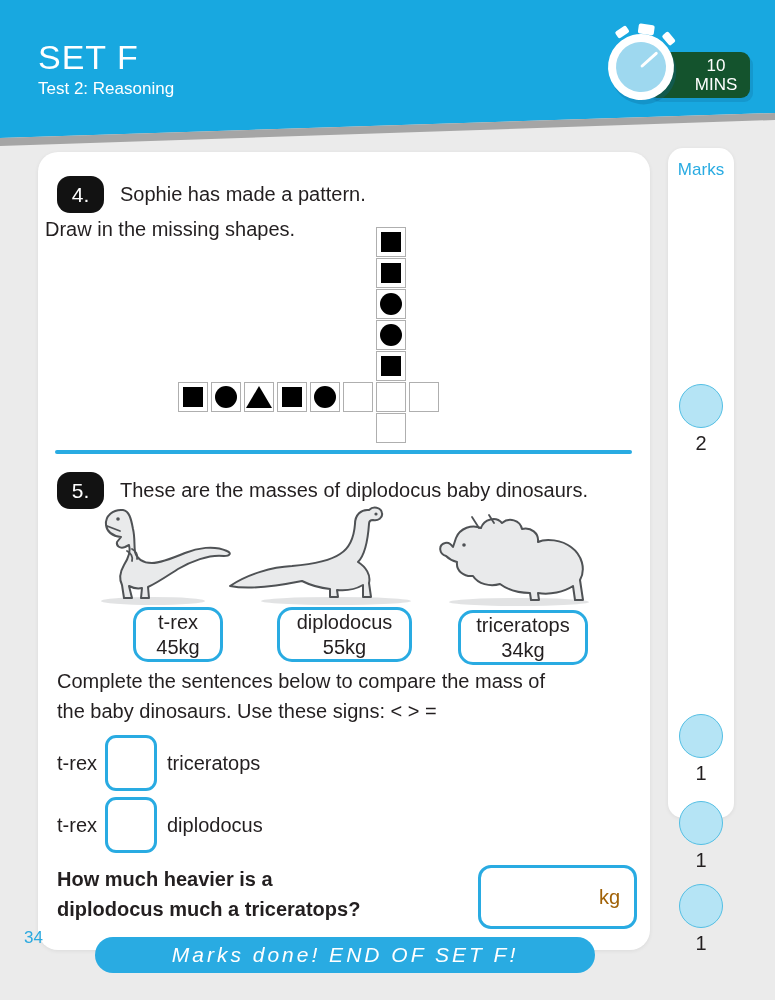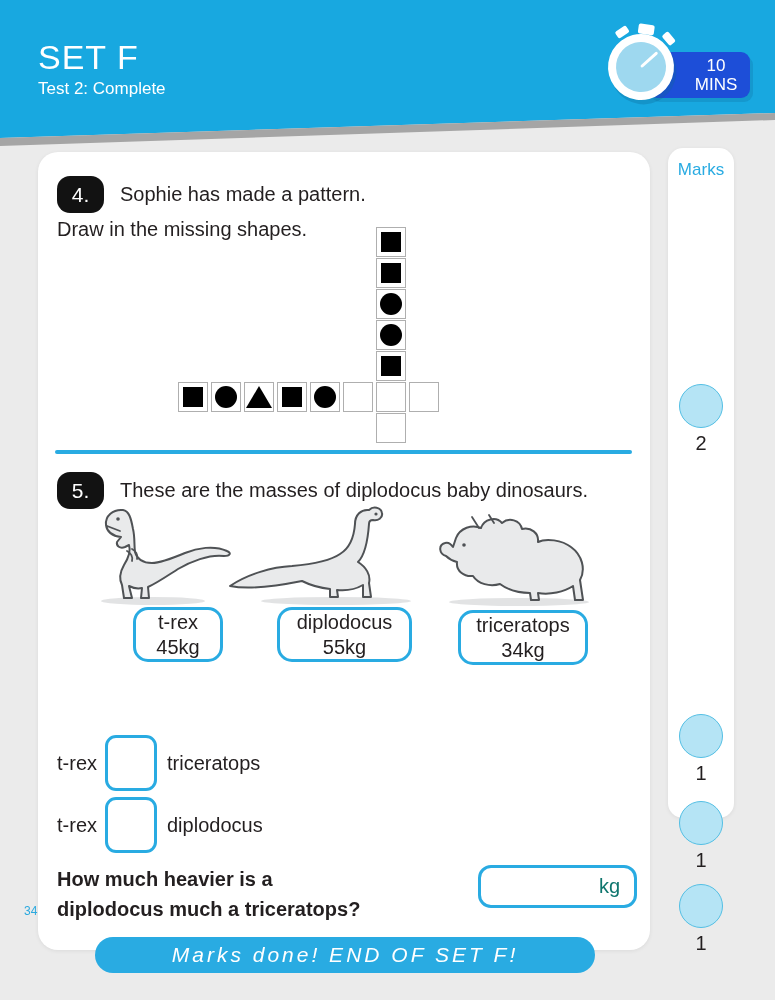--- a/index.html
+++ b/index.html
@@ -22,21 +22,21 @@
     position:absolute; left:0; top:0; width:775px; height:150px;
     background:#A5A5A5;
     clip-path:polygon(0 138px,775px 113px,775px 120px,0 146px);
   }
   .set-title { position:absolute; left:38px; top:38px; font-size:34px; color:#fff; letter-spacing:1px; font-weight:400; }
   .set-subtitle { position:absolute; left:38px; top:79px; font-size:17px; color:#fff; font-weight:400; }
   
   .timer-group { position:absolute; left:600px; top:30px; width:165px; height:85px; }
   .timer-tag {
     position:absolute; left:48px; top:22px; width:102px; height:46px;
-    background:#1d4ed8; border-radius:9px;
+    background:#14532d; border-radius:9px;
     box-shadow:3px 4px 0 rgba(13,104,150,0.25);
   }
   .timer-text { position:absolute; right:4px; top:4px; width:60px; text-align:center; color:#fff; line-height:19px; font-size:17px; }
   .watch { position:absolute; left:8px; top:4px; width:66px; height:66px; transform:rotate(8deg); }
   .watch-ring { position:absolute; inset:0; border-radius:50%; background:#fff; box-shadow:3px 4px 0 rgba(13,104,150,0.3); }
   .watch-face { position:absolute; inset:8px; border-radius:50%; background:#9ED8EF; }
   .watch-hand { position:absolute; left:50%; top:50%; width:3px; height:22px; background:#fff; border-radius:2px;
     transform-origin:50% 100%; transform:translate(-50%,-100%) rotate(40deg); }
   .watch-crown { position:absolute; left:50%; top:-10px; width:16px; height:10px; background:#fff; border-radius:2px; transform:translateX(-50%); }
   .watch-btn-l { position:absolute; left:3px; top:-3px; width:13px; height:8px; background:#fff; border-radius:2px; transform:rotate(-42deg); }
@@ -49,21 +49,21 @@
     box-shadow:0 1px 4px rgba(0,0,0,0.07);
   }
   .q-badge {
     position:absolute; width:47px; height:37px; background:#121212; border-radius:13px;
     color:#fff; font-size:21px; display:flex; align-items:center; justify-content:center;
   }
   .badge-4 { left:19px; top:24px; }
   .badge-5 { left:19px; top:320px; }
   .txt { position:absolute; font-size:20px; color:#231F20; white-space:nowrap; }
   .q4-prompt { left:82px; top:31px;text-align:center; }
-  .q4-instruction { left:19px; top:66px;text-align:right; }
+  .q4-instruction { left:7px; top:66px;text-align:right; }
   .q5-prompt { left:82px; top:327px; }
 
   
   .pattern-row { position:absolute; left:140px; top:230px; display:flex; gap:3px; }
   .pattern-col-top { position:absolute; left:338px; top:75px; display:flex; flex-direction:column; gap:1px; }
   .pattern-col-below { position:absolute; left:338px; top:261px; display:flex; flex-direction:column; }
   .cell { width:30px; height:30px; border:1.5px solid #AFAFAF; background:#fff; display:flex; align-items:center; justify-content:center; }
   .shape-square { width:20px; height:20px; background:#000; }
   .shape-circle { width:22px; height:22px; border-radius:50%; background:#000; }
   .shape-triangle { width:0; height:0; border-left:13px solid transparent; border-right:13px solid transparent; border-bottom:22px solid #000; }
@@ -91,24 +91,24 @@
   
   .cmp-row { position:absolute; left:19px; height:56px; display:flex; align-items:center; }
   .cmp-1 { top:583px; }
   .cmp-2 { top:645px; }
   .cmp-left { font-size:20px; width:48px; }
   .cmp-box { width:52px; height:56px; border:3px solid #29ABE2; border-radius:11px; background:#fff; }
   .cmp-right { font-size:20px; margin-left:10px; }
 
   .heavier { position:absolute; left:19px; top:712px; font-size:20px; line-height:30px;font-weight:bold; }
   .answer-box {
-    position:absolute; left:440px; top:713px; width:159px; height:43px;
+    position:absolute; left:440px; top:713px; width:159px; height:64px;
     border:3px solid #29ABE2; border-radius:13px; background:#fff;
     display:flex; align-items:center; justify-content:flex-end; padding-right:14px;
-    font-size:20px; color:#0f766e;padding-left:38px;
+    font-size:20px; color:#a16207;padding-left:38px;
   }
 
   
   .banner {
     position:absolute; left:95px; top:937px; width:500px; height:36px;
     background:#29ABE2; border-radius:18px; z-index:5;
     display:flex; align-items:center; justify-content:center;
     color:#fff; font-size:21px; font-style:italic; letter-spacing:3px;
   }
 
@@ -117,33 +117,33 @@
     position:absolute; left:668px; top:148px; width:66px; height:670px;
     background:#fff; border-radius:15px;
     box-shadow:0 1px 4px rgba(0,0,0,0.07);
   }
   .marks-title { position:absolute; top:12px; width:100%; text-align:center; color:#29ABE2; font-size:17px; }
   .mark-group { position:absolute; left:0; width:100%; display:flex; flex-direction:column; align-items:center; }
   .mark-circle { width:44px; height:44px; border-radius:50%; background:#B5E4F5; border:1.5px solid #53BFE4; }
   .mark-value { margin-top:4px; font-size:20px; color:#231F20; }
   .mg-1 { top:236px; } .mg-2 { top:566px; } .mg-3 { top:653px; } .mg-4 { top:736px; }
 
-  .page-number { position:absolute; left:24px; top:904px; color:#2BA9DF; font-size:12px; }
+  .page-number { position:absolute; left:24px; top:928px; color:#2BA9DF; font-size:17px; }
 
   svg .ink { fill:#E9EAEB; stroke:#4F5255; stroke-width:2; stroke-linejoin:round; }
   svg .line { fill:none; stroke:#4F5255; stroke-width:1.8; stroke-linecap:round; }
   svg .ground { fill:#E2E3E4; }
 </style>
 </head>
 <body>
 
 <div class="header-bg"></div>
 <div class="header-stripe"></div>
 <div class="set-title">SET F</div>
-<div class="set-subtitle">Test 2: Complete</div>
+<div class="set-subtitle">Test 2: Reasoning</div>
 
 <div class="timer-group">
   <div class="timer-tag">
     <div class="timer-text">
       <div>10</div>
       <div>MINS</div>
     </div>
   </div>
   <div class="watch">
     <div class="watch-crown"></div>
@@ -236,20 +236,24 @@
   </div>
   <div class="mass-label label-diplodocus">
     <div>diplodocus</div>
     <div>55kg</div>
   </div>
   <div class="mass-label label-triceratops">
     <div>triceratops</div>
     <div>34kg</div>
   </div>
 
+  <div class="para">
+    <div>Complete the sentences below to compare the mass of</div>
+    <div>the baby dinosaurs. Use these signs: &lt; &gt; =</div>
+  </div>
 
   <div class="cmp-row cmp-1">
     <div class="cmp-left">t-rex</div>
     <div class="cmp-box"></div>
     <div class="cmp-right">triceratops</div>
   </div>
   <div class="cmp-row cmp-2">
     <div class="cmp-left">t-rex</div>
     <div class="cmp-box"></div>
     <div class="cmp-right">diplodocus</div>

